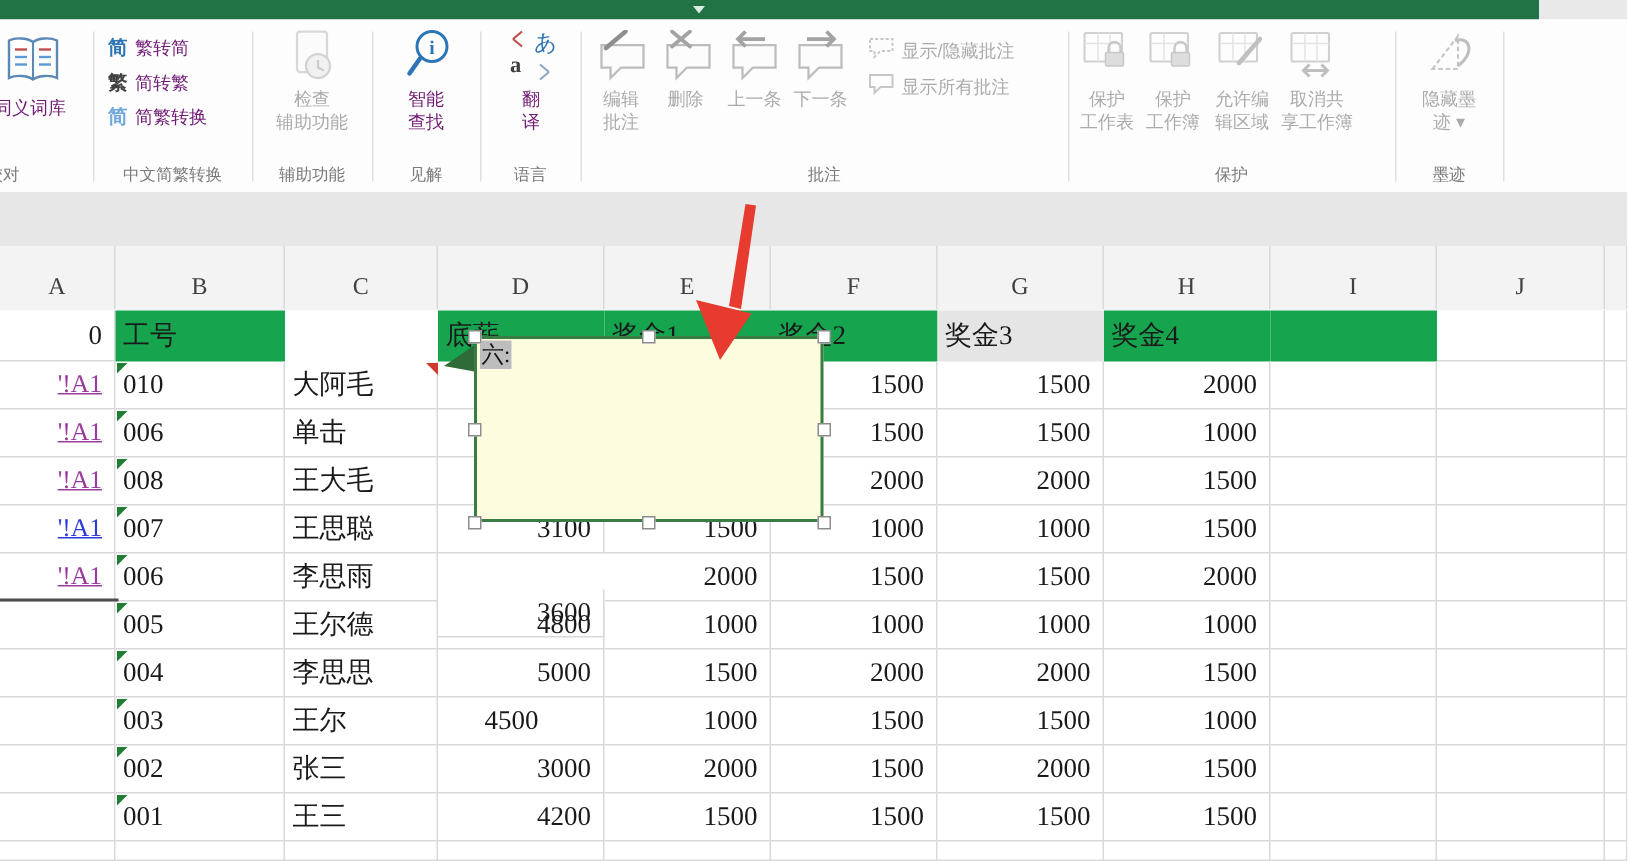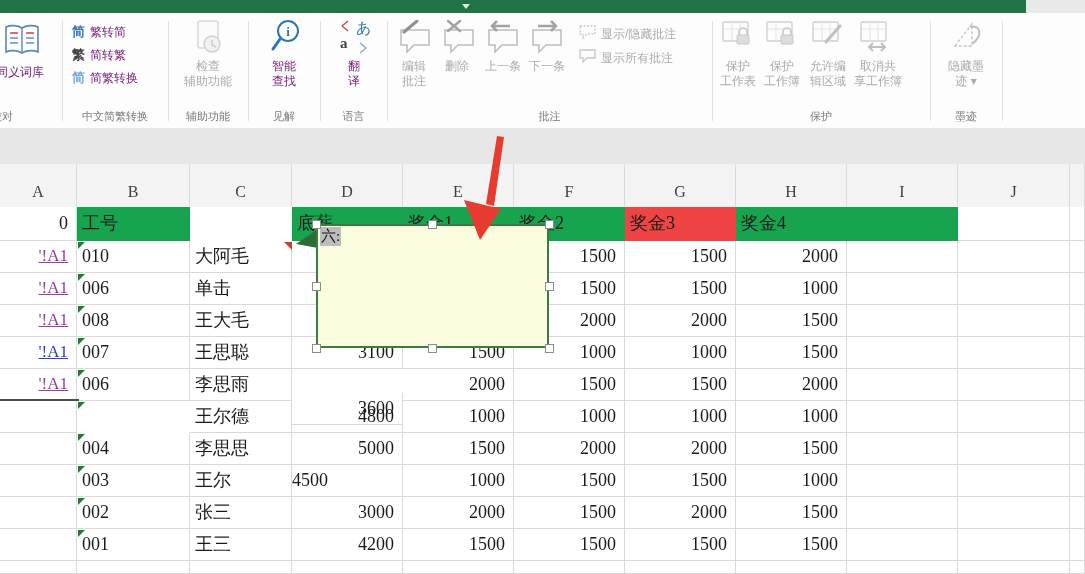--- a/index.html
+++ b/index.html
@@ -259,21 +259,21 @@
       <div class="colhead" style="left: 958px; width: 112px;">J</div>
       <div class="colhead" style="left: 1070px; width: 15px;"></div>
     </div>
 
   <div id="grid">
       <div class="cell" style="left: 0px; top: 0px; width: 77px; height: 34px; line-height: 32px; text-align: right; padding-right: 8px;">0</div>
       <div class="cell green" style="left: 77px; top: 0px; width: 113px; height: 34px; line-height: 32px; background: rgb(22, 164, 79); padding-left: 5px;">工号</div>
       <div class="cell green" style="left: 292px; top: 0px; width: 111px; height: 34px; line-height: 32px; background: rgb(22, 164, 79); padding-left: 5px;">底薪</div>
       <div class="cell green" style="left: 403px; top: 0px; width: 111px; height: 34px; line-height: 32px; background: rgb(22, 164, 79); padding-left: 5px;">奖金1</div>
       <div class="cell green" style="left: 514px; top: 0px; width: 111px; height: 34px; line-height: 32px; background: rgb(22, 164, 79); padding-left: 5px;">奖金2</div>
-      <div class="cell green" style="left: 625px; top: 0px; width: 111px; height: 34px; line-height: 32px; background: #ef4444; padding-left: 5px;">奖金3</div>
+      <div class="cell green" style="left: 625px; top: 0px; width: 111px; height: 34px; line-height: 32px; background: #e5e5e5; padding-left: 5px;">奖金3</div>
       <div class="cell green" style="left: 736px; top: 0px; width: 111px; height: 34px; line-height: 32px; background: rgb(22, 164, 79); padding-left: 5px;">奖金4</div>
       <div class="cell green" style="left: 847px; top: 0px; width: 111px; height: 34px; line-height: 32px; background: rgb(22, 164, 79); padding-left: 5px;"></div>
       <div class="cell" style="left: 958px; top: 0px; width: 112px; height: 34px; line-height: 32px; padding-left: 5px;"></div>
       <div class="cell" style="left: 1070px; top: 0px; width: 15px; height: 34px; line-height: 32px; padding-left: 5px;"></div>
       <div class="cell" style="left: 0px; top: 34px; width: 77px; height: 32px; line-height: 30px; text-align: right; padding-right: 8px; text-decoration: underline; font-size: 17px; color: rgb(154, 59, 158);">'!A1</div>
       <div class="cell" style="left: 77px; top: 34px; width: 113px; height: 32px; line-height: 30px; padding-left: 5px;">010</div>
       <div class="cell" style="left: 190px; top: 34px; width: 102px; height: 32px; line-height: 30px; padding-left: 5px;">大阿毛</div>
       <div class="cell" style="left: 292px; top: 34px; width: 111px; height: 32px; line-height: 30px; text-align: right; padding-right: 8px;"></div>
       <div class="cell" style="left: 403px; top: 34px; width: 111px; height: 32px; line-height: 30px; text-align: right; padding-right: 8px;"></div>
       <div class="cell" style="left: 514px; top: 34px; width: 111px; height: 32px; line-height: 30px; text-align: right; padding-right: 8px;">1500</div>
@@ -320,20 +320,21 @@
       <div class="cell" style="left: 190px; top: 162px; width: 102px; height: 32px; line-height: 30px; padding-left: 5px;">李思雨</div>
       <div class="cell" style="left: 292px; top: 162px; width: 111px; height: 32px; line-height: 30px; text-align: right; padding-right: 8px; margin-top: 24px;">3600</div>
       <div class="cell" style="left: 403px; top: 162px; width: 111px; height: 32px; line-height: 30px; text-align: right; padding-right: 8px;">2000</div>
       <div class="cell" style="left: 514px; top: 162px; width: 111px; height: 32px; line-height: 30px; text-align: right; padding-right: 8px;">1500</div>
       <div class="cell" style="left: 625px; top: 162px; width: 111px; height: 32px; line-height: 30px; text-align: right; padding-right: 8px;">1500</div>
       <div class="cell" style="left: 736px; top: 162px; width: 111px; height: 32px; line-height: 30px; text-align: right; padding-right: 8px;">2000</div>
       <div class="cell" style="left: 847px; top: 162px; width: 111px; height: 32px; line-height: 30px; padding-left: 5px;"></div>
       <div class="cell" style="left: 958px; top: 162px; width: 112px; height: 32px; line-height: 30px; padding-left: 5px;"></div>
       <div class="cell" style="left: 1070px; top: 162px; width: 15px; height: 32px; line-height: 30px; padding-left: 5px;"></div>
       <div class="cell" style="left: 0px; top: 194px; width: 77px; height: 32px; line-height: 30px; text-align: right; padding-right: 8px;"></div>
+      <div class="cell" style="left: 77px; top: 194px; width: 113px; height: 32px; line-height: 30px; padding-left: 5px;">005</div>
       <div class="cell" style="left: 190px; top: 194px; width: 102px; height: 32px; line-height: 30px; padding-left: 5px;">王尔德</div>
       <div class="cell" style="left: 292px; top: 194px; width: 111px; height: 32px; line-height: 30px; text-align: right; padding-right: 8px;">4800</div>
       <div class="cell" style="left: 403px; top: 194px; width: 111px; height: 32px; line-height: 30px; text-align: right; padding-right: 8px;">1000</div>
       <div class="cell" style="left: 514px; top: 194px; width: 111px; height: 32px; line-height: 30px; text-align: right; padding-right: 8px;">1000</div>
       <div class="cell" style="left: 625px; top: 194px; width: 111px; height: 32px; line-height: 30px; text-align: right; padding-right: 8px;">1000</div>
       <div class="cell" style="left: 736px; top: 194px; width: 111px; height: 32px; line-height: 30px; text-align: right; padding-right: 8px;">1000</div>
       <div class="cell" style="left: 847px; top: 194px; width: 111px; height: 32px; line-height: 30px; padding-left: 5px;"></div>
       <div class="cell" style="left: 958px; top: 194px; width: 112px; height: 32px; line-height: 30px; padding-left: 5px;"></div>
       <div class="cell" style="left: 1070px; top: 194px; width: 15px; height: 32px; line-height: 30px; padding-left: 5px;"></div>
       <div class="cell" style="left: 0px; top: 226px; width: 77px; height: 32px; line-height: 30px; text-align: right; padding-right: 8px;"></div>
@@ -343,21 +344,21 @@
       <div class="cell" style="left: 403px; top: 226px; width: 111px; height: 32px; line-height: 30px; text-align: right; padding-right: 8px;">1500</div>
       <div class="cell" style="left: 514px; top: 226px; width: 111px; height: 32px; line-height: 30px; text-align: right; padding-right: 8px;">2000</div>
       <div class="cell" style="left: 625px; top: 226px; width: 111px; height: 32px; line-height: 30px; text-align: right; padding-right: 8px;">2000</div>
       <div class="cell" style="left: 736px; top: 226px; width: 111px; height: 32px; line-height: 30px; text-align: right; padding-right: 8px;">1500</div>
       <div class="cell" style="left: 847px; top: 226px; width: 111px; height: 32px; line-height: 30px; padding-left: 5px;"></div>
       <div class="cell" style="left: 958px; top: 226px; width: 112px; height: 32px; line-height: 30px; padding-left: 5px;"></div>
       <div class="cell" style="left: 1070px; top: 226px; width: 15px; height: 32px; line-height: 30px; padding-left: 5px;"></div>
       <div class="cell" style="left: 0px; top: 258px; width: 77px; height: 32px; line-height: 30px; text-align: right; padding-right: 8px;"></div>
       <div class="cell" style="left: 77px; top: 258px; width: 113px; height: 32px; line-height: 30px; padding-left: 5px;">003</div>
       <div class="cell" style="left: 190px; top: 258px; width: 102px; height: 32px; line-height: 30px; padding-left: 5px;">王尔</div>
-      <div class="cell" style="left: 292px; top: 258px; width: 111px; height: 32px; line-height: 30px; text-align: left; padding-right: 12px;">4500</div>
+      <div class="cell" style="left: 292px; top: 258px; width: 111px; height: 32px; line-height: 30px; text-align: center; padding-right: 12px;">4500</div>
       <div class="cell" style="left: 403px; top: 258px; width: 111px; height: 32px; line-height: 30px; text-align: right; padding-right: 8px;">1000</div>
       <div class="cell" style="left: 514px; top: 258px; width: 111px; height: 32px; line-height: 30px; text-align: right; padding-right: 8px;">1500</div>
       <div class="cell" style="left: 625px; top: 258px; width: 111px; height: 32px; line-height: 30px; text-align: right; padding-right: 8px;">1500</div>
       <div class="cell" style="left: 736px; top: 258px; width: 111px; height: 32px; line-height: 30px; text-align: right; padding-right: 8px;">1000</div>
       <div class="cell" style="left: 847px; top: 258px; width: 111px; height: 32px; line-height: 30px; padding-left: 5px;"></div>
       <div class="cell" style="left: 958px; top: 258px; width: 112px; height: 32px; line-height: 30px; padding-left: 5px;"></div>
       <div class="cell" style="left: 1070px; top: 258px; width: 15px; height: 32px; line-height: 30px; padding-left: 5px;"></div>
       <div class="cell" style="left: 0px; top: 290px; width: 77px; height: 32px; line-height: 30px; text-align: right; padding-right: 8px;"></div>
       <div class="cell" style="left: 77px; top: 290px; width: 113px; height: 32px; line-height: 30px; padding-left: 5px;">002</div>
       <div class="cell" style="left: 190px; top: 290px; width: 102px; height: 32px; line-height: 30px; padding-left: 5px;">张三</div>

